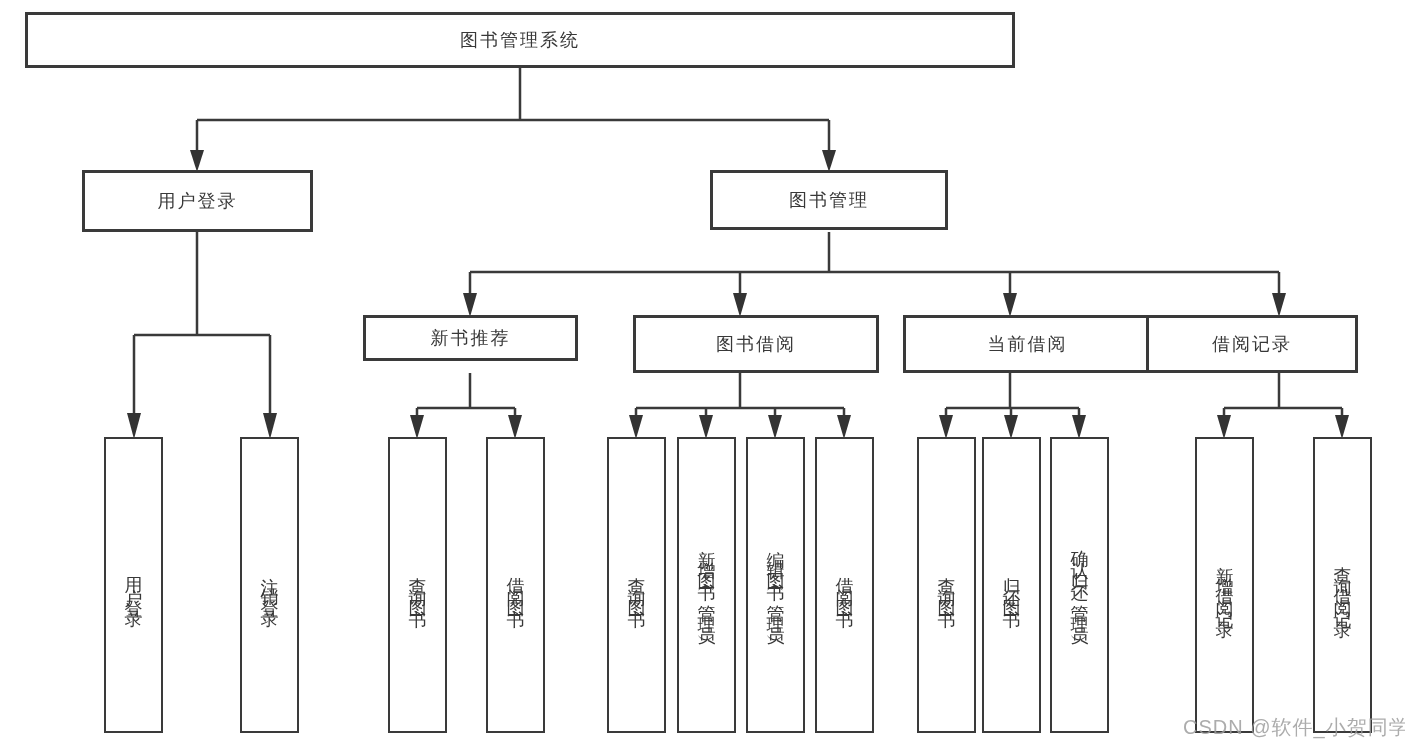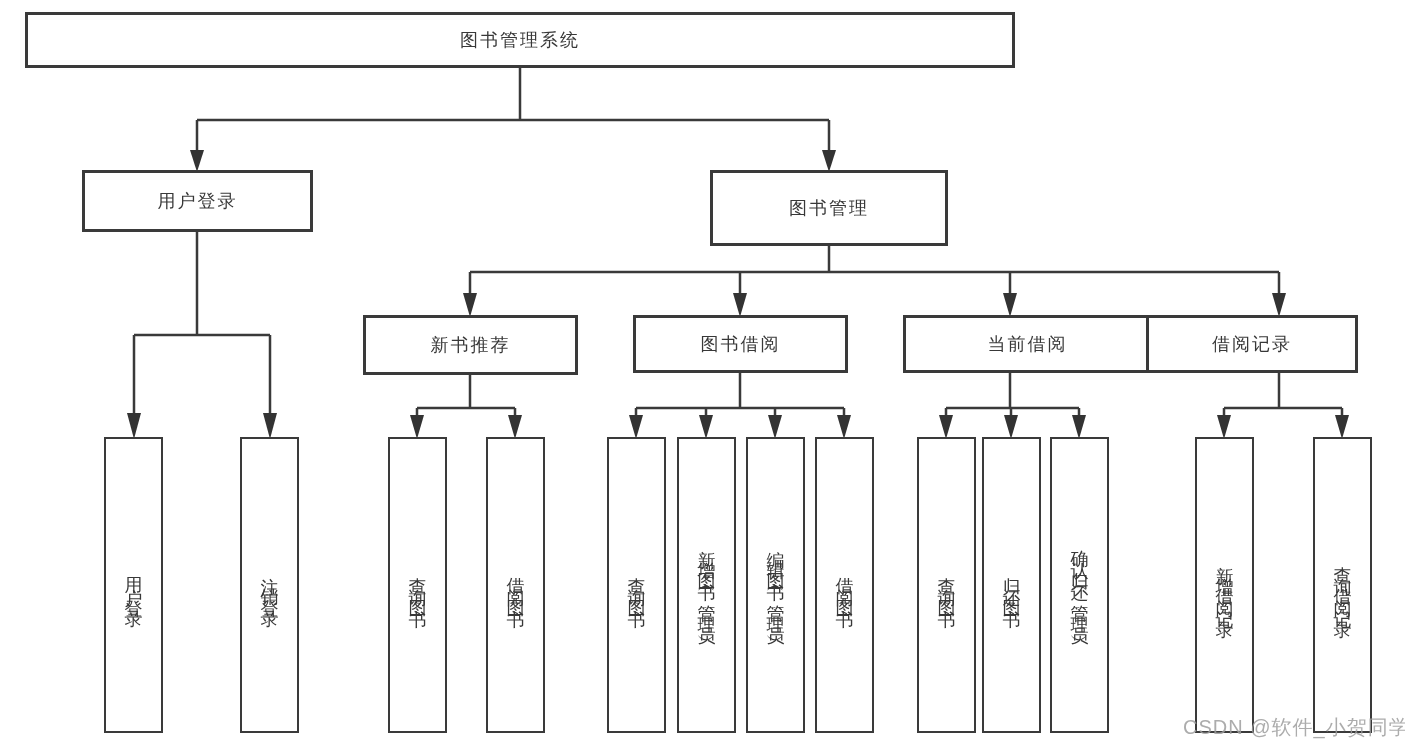--- a/index.html
+++ b/index.html
@@ -114,28 +114,28 @@
     </g>
   </svg>
 
   <div class="node" style="left:25px; top:12px; width:990px; height:56px;">
     <span>图书管理系统</span>
   </div>
 
   <div class="node" style="left:82px; top:170px; width:231px; height:62px;">
     <span>用户登录</span>
   </div>
-  <div class="node" style="left:710px; top:170px; width:238px; height:76px;">
+  <div class="node" style="left:710px; top:170px; width:238px; height:60px;">
     <span>图书管理</span>
   </div>
 
-  <div class="node" style="left:363px; top:315px; width:215px; height:60px;">
+  <div class="node" style="left:363px; top:315px; width:215px; height:46px;">
     <span>新书推荐</span>
   </div>
-  <div class="node" style="left:633px; top:315px; width:215px; height:58px;justify-content:center;">
+  <div class="node" style="left:633px; top:315px; width:246px; height:58px;justify-content:center;">
     <span>图书借阅</span>
   </div>
   <div class="node" style="left:903px; top:315px; width:249px; height:58px;">
     <span>当前借阅</span>
   </div>
   <div class="node" style="left:1146px; top:315px; width:212px; height:58px;">
     <span>借阅记录</span>
   </div>
 
   <div class="node leaf" style="left:104px; top:437px; width:59px; height:296px;">

